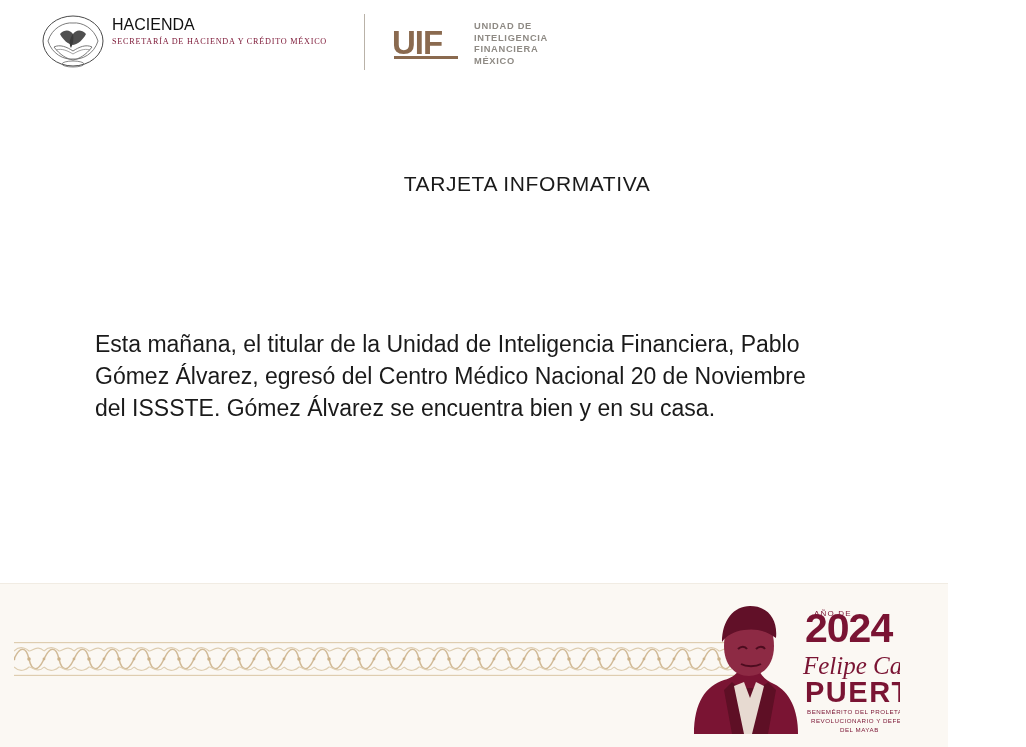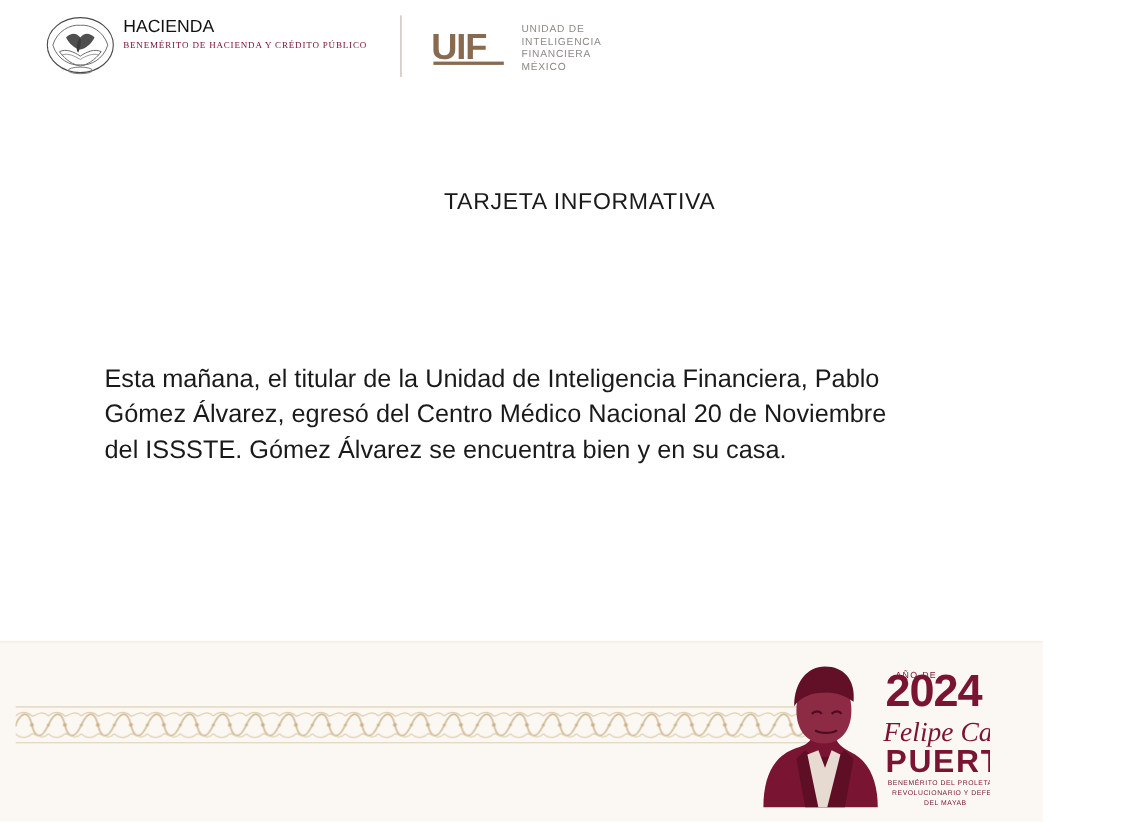--- a/index.html
+++ b/index.html
@@ -73,20 +73,21 @@
   }
   .uif-text {
     position: absolute;
     left: 474px;
     top: 21px;
     font-size: 9.3px;
     line-height: 11.6px;
     letter-spacing: 0.7px;
     color: #8e8a84;
     text-transform: uppercase;
+    font-weight: bold;
   }
 
   
   .doc-title {
     position: absolute;
     left: 0;
     top: 172px;
     width: 1026px;
     text-align: center;
     font-size: 21px;
@@ -165,21 +166,21 @@
       <path d="M20 20 C25 15, 30 16, 33 20 C36 16, 41 15, 46 20 C43 26, 38 30, 33 31 C28 30, 23 26, 20 20 Z" fill="#4f4f4f"></path>
       <path d="M33 20 C34 25, 33 30, 31 34 C29 31, 29 25, 33 20 Z" fill="#3b3b3b"></path>
       <path d="M14 33 C20 30, 27 33, 33 37 C39 33, 46 30, 52 33 C46 41, 39 45, 33 46 C27 45, 20 41, 14 33 Z" fill="none" stroke="#6a6a6a" stroke-width="0.9"></path>
       <path d="M16 36 C22 34, 28 37, 33 40" fill="none" stroke="#7a7a7a" stroke-width="0.7"></path>
       <path d="M50 36 C44 34, 38 37, 33 40" fill="none" stroke="#7a7a7a" stroke-width="0.7"></path>
       <ellipse cx="33" cy="50" rx="11" ry="3" fill="none" stroke="#6a6a6a" stroke-width="0.8"></ellipse>
     </svg>
 
     <div class="hacienda-block">
       <div>HACIENDA</div>
-      <div class="hacienda-sub">BENEMÉRITO DE HACIENDA Y CRÉDITO PÚBLICO</div>
+      <div class="hacienda-sub">SECRETARÍA DE HACIENDA Y CRÉDITO MÉXICO</div>
     </div>
 
     <div class="divider"></div>
 
     <svg class="uif-logo" viewBox="0 0 72 40">
       <text x="0" y="32" font-family="Liberation Sans, sans-serif" font-size="33" font-weight="bold" fill="#8a6a4f" letter-spacing="-1">UIF</text>
       <rect x="2" y="34" width="64" height="3" fill="#8a6a4f"></rect>
     </svg>
     <div class="uif-text">
       <div>UNIDAD DE</div>

